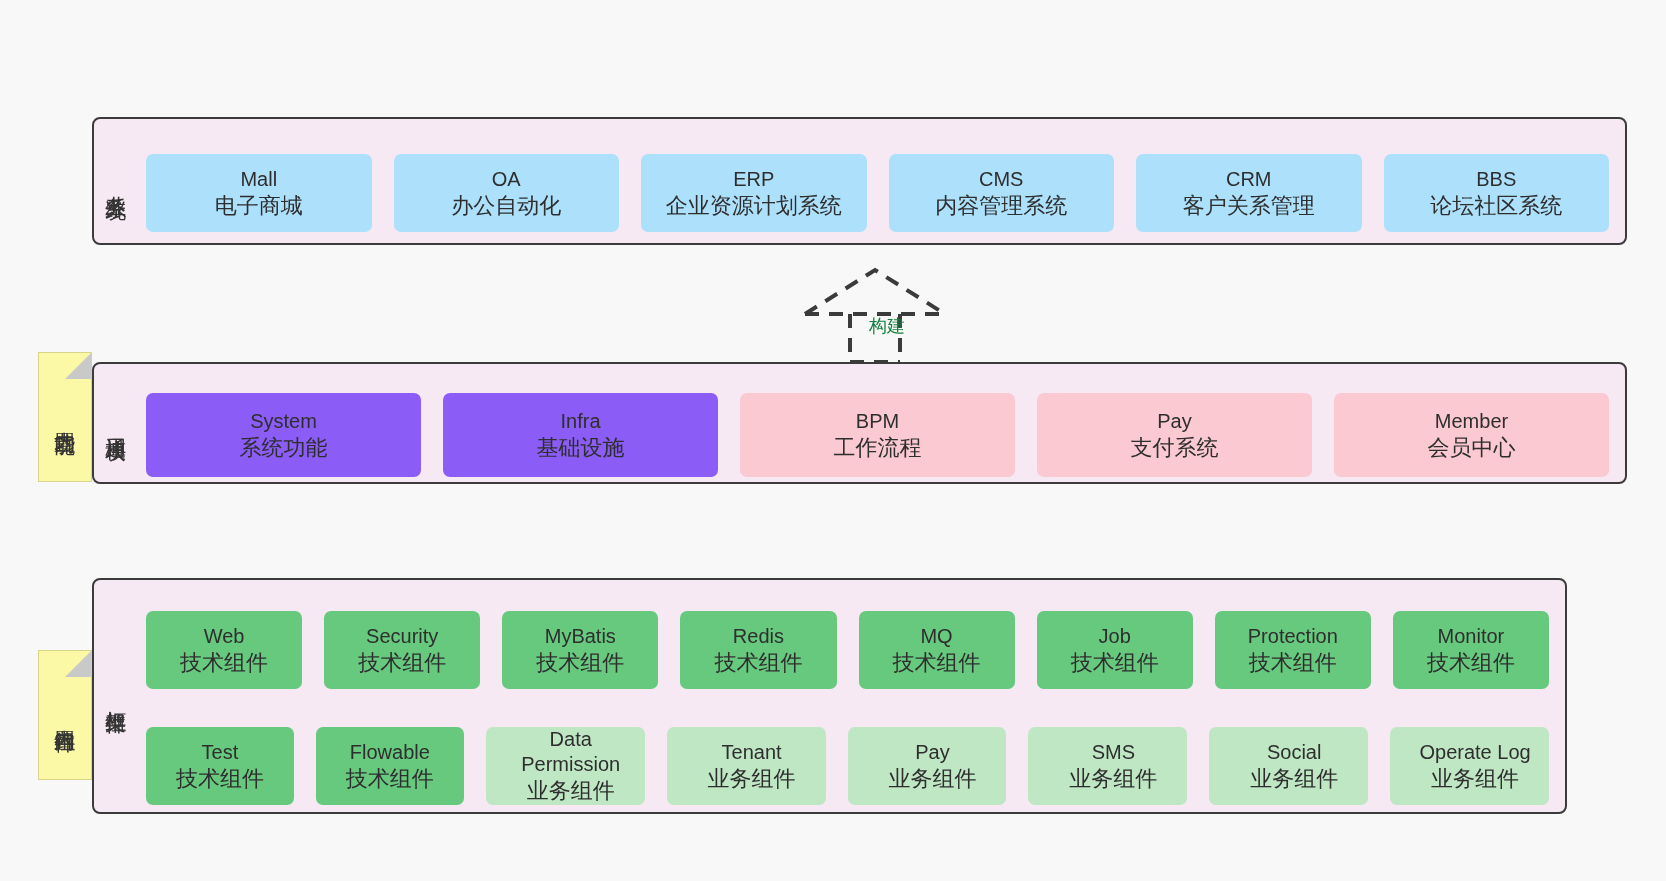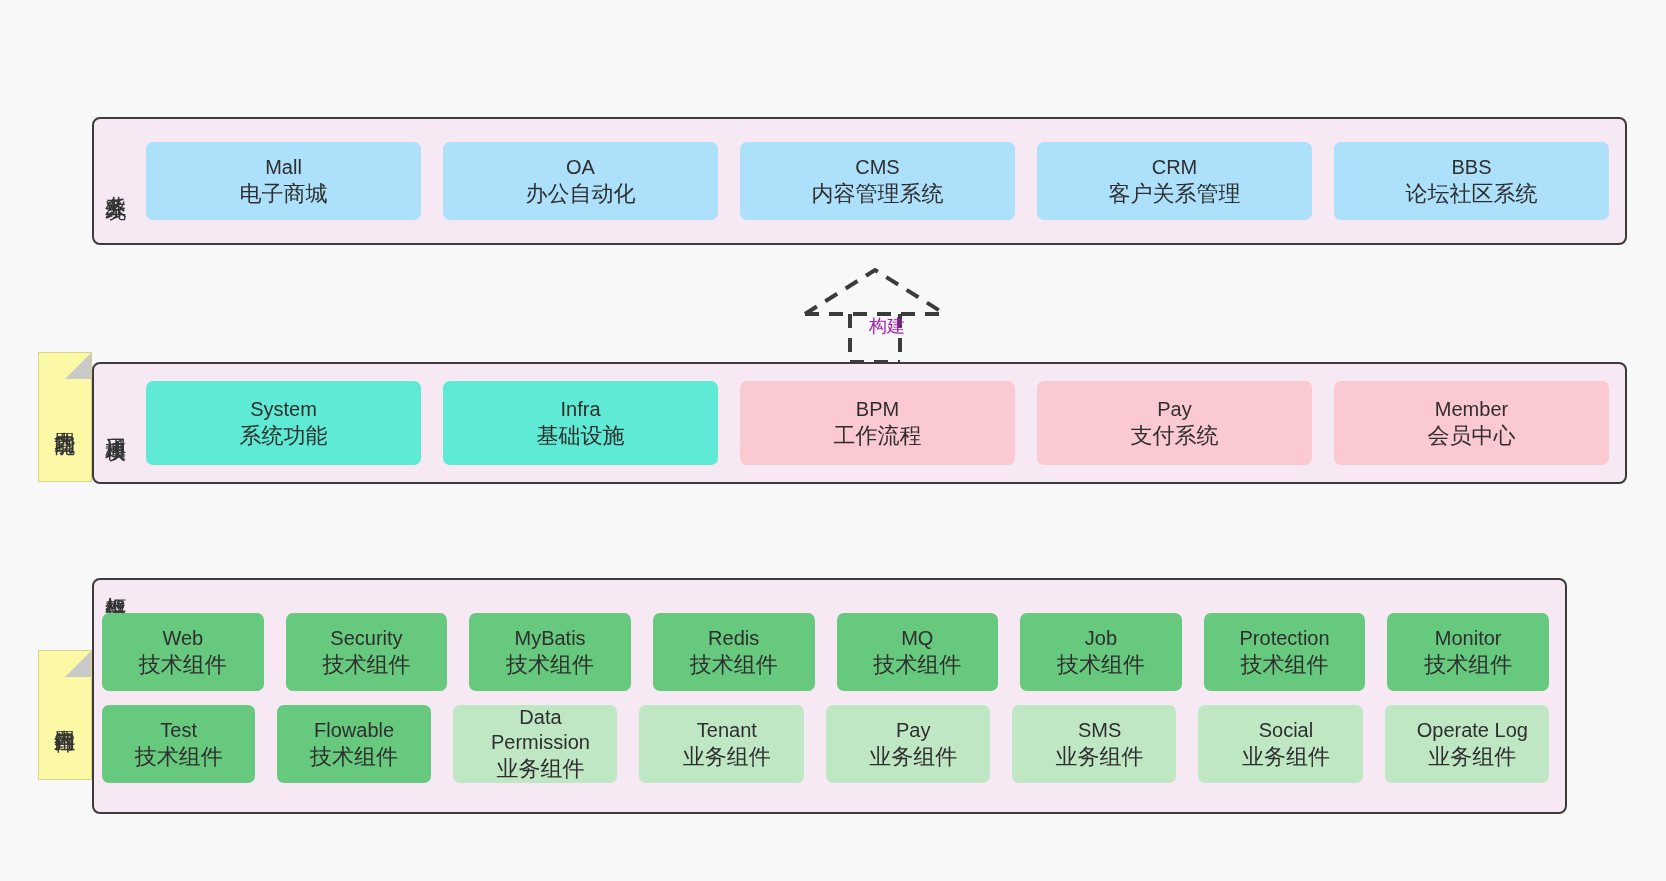--- a/index.html
+++ b/index.html
@@ -70,36 +70,37 @@
     border-radius: 7px;
     display: flex;
     flex-direction: column;
     align-items: center;
     justify-content: center;
     text-align: center;
     box-sizing: border-box;
     padding: 4px 6px;
     line-height: 1.26;
     user-select: none;
+    margin-top: 24px;
   }
   .box .t {
     font-size: 20px;
     color: #2e2e2e;
   }
   .box .s {
     font-size: 22px;
     color: #2e2e2e;
   }
 
   .h-biz   { height: 78px; }
   .h-mod   { height: 84px; }
   .h-comp  { height: 78px; }
 
   .c-blue        { background: #ade0fb; }
-  .c-red-strong  { background: #5eead4; }
+  .c-red-strong  { background: #8b5cf6; }
   .c-red-light   { background: #fbc9d2; text-align: center; }
   .c-green-dark  { background: #67c97e; }
   .c-green-light { background: #bfe7c4; padding-left: 17px; }
 
   
   .note {
     position: absolute;
     width: 54px;
     background: #fbf8a6;
     border: 1px solid #d8d58a;
@@ -139,21 +140,21 @@
     width: 170px;
     height: 100px;
     overflow: visible;
   }
   .arrow-label {
     position: absolute;
     left: 50%;
     top: 52px;
     transform: translateX(-6px);
     font-size: 18px;
-    color: #a21caf;
+    color: #15803d;
     background: transparent;
     white-space: nowrap;
     user-select: none;
     font-family: Liberation Serif, serif;
   }
 </style>
 </head>
 <body>
 
 <div id="canvas">
@@ -162,20 +163,24 @@
     <div class="layer-title">业务系统</div>
     <div class="layer-body">
       <div class="row">
         <div class="box h-biz c-blue">
           <span class="t">Mall</span>
           <span class="s">电子商城</span>
         </div>
         <div class="box h-biz c-blue">
           <span class="t">OA</span>
           <span class="s">办公自动化</span>
+        </div>
+        <div class="box h-biz c-blue">
+          <span class="t">ERP</span>
+          <span class="s">企业资源计划系统</span>
         </div>
         <div class="box h-biz c-blue">
           <span class="t">CMS</span>
           <span class="s">内容管理系统</span>
         </div>
         <div class="box h-biz c-blue">
           <span class="t">CRM</span>
           <span class="s">客户关系管理</span>
         </div>
         <div class="box h-biz c-blue">
@@ -227,21 +232,21 @@
         </div>
       </div>
     </div>
   </div>
 
 
   <div class="note" style="left:38px; top:650px; height:130px;">
     <span>内置组件</span>
   </div>
 
-  <div class="layer" id="layer-components" style="left:92px; top:578px; width:1475px; height:236px;flex-direction:column;">
+  <div class="layer" id="layer-components" style="left:92px; top:578px; width:1475px; height:236px;">
     <div class="layer-title">框架组件</div>
     <div class="layer-body">
 
       <div class="row">
         <div class="box h-comp c-green-dark">
           <span class="t">Web</span>
           <span class="s">技术组件</span>
         </div>
         <div class="box h-comp c-green-dark">
           <span class="t">Security</span>

